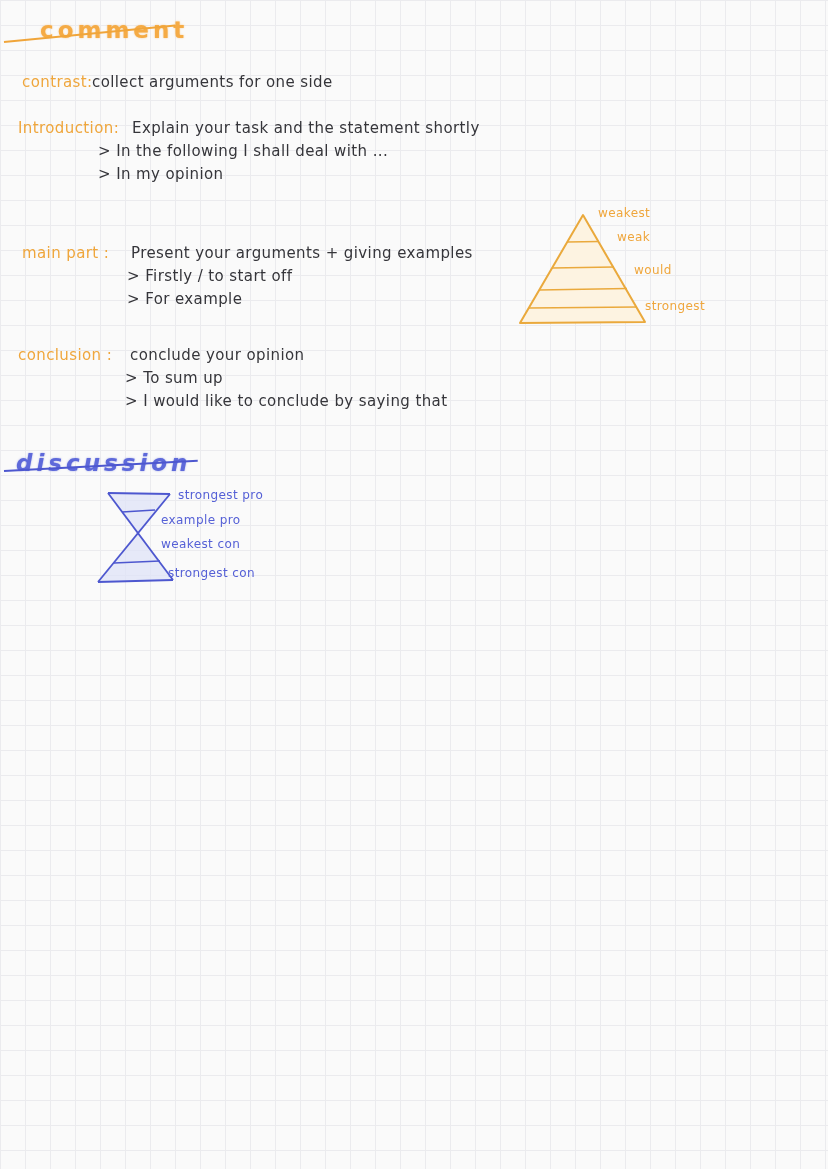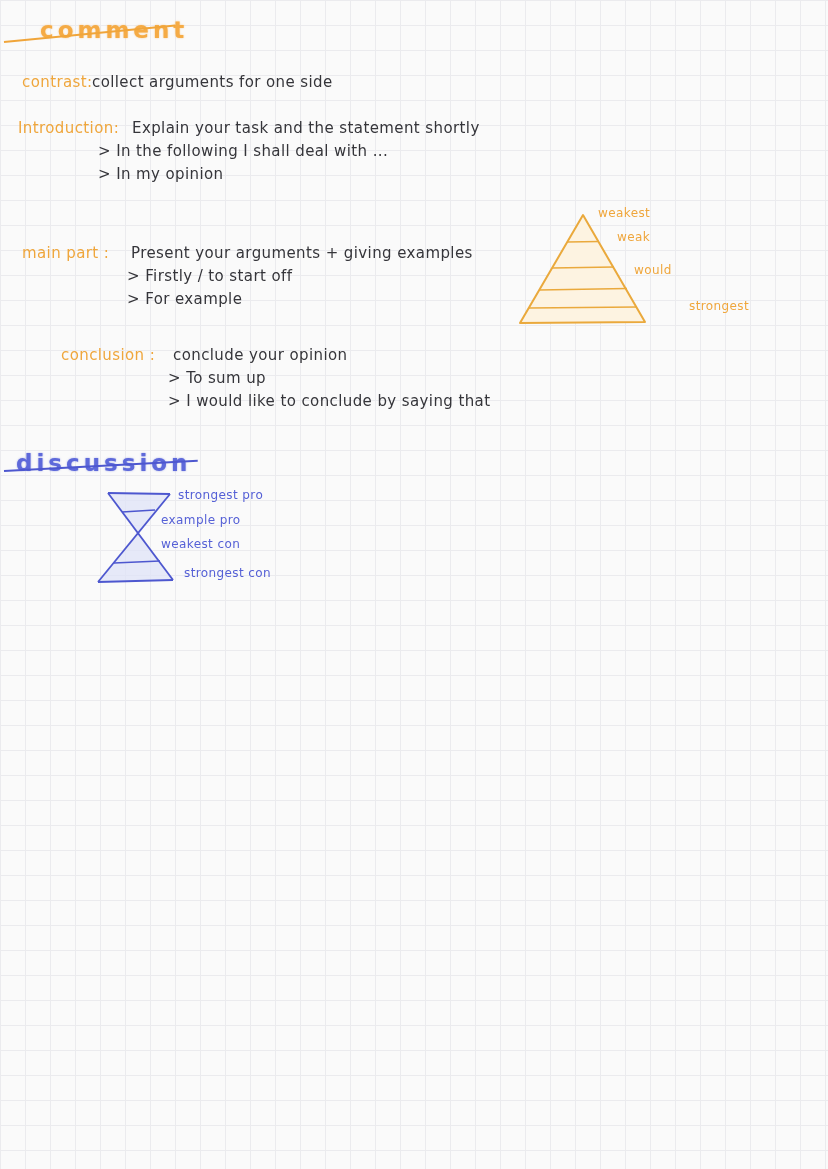--- a/index.html
+++ b/index.html
@@ -23,21 +23,21 @@
 
   
   .marker-title{
     position:absolute;
     font-weight:bold;
     font-size:23px;
     letter-spacing:4px;
     white-space:nowrap;
   }
   .marker-title.orange-marker{color:#f5ab45;text-shadow:0 0 2px rgba(245,171,69,.55);margin-left:16px;}
-  .marker-title.blue-marker{color:#5e69da;text-shadow:0 0 2px rgba(94,105,218,.55);}
+  .marker-title.blue-marker{color:#5e69da;text-shadow:0 0 2px rgba(94,105,218,.55);font-style:italic;}
   .strike{
     position:absolute;height:0;
     transform-origin:left center;
   }
   .strike.orange-line{border-top:2px solid #f0a53a;}
   .strike.blue-line{border-top:2px solid #4d57cf;}
 
   
   .section{
     position:absolute;
@@ -86,49 +86,49 @@
     <div class="bullet">&gt; In the following I shall deal with ...</div>
     <div class="bullet">&gt; In my opinion</div>
   </div>
 
   <div class="section sec-main" style="left:22px;top:230px;margin-top:12px;">
     <div><span class="label">main part :</span><span class="head-text">Present your arguments + giving examples</span></div>
     <div class="bullet">&gt; Firstly / to start off</div>
     <div class="bullet">&gt; For example</div>
   </div>
 
-  <div class="section sec-conclusion" style="left:18px;top:344px;margin-left:43px;">
+  <div class="section sec-conclusion" style="left:18px;top:344px;">
     <div><span class="label">conclusion :</span><span class="head-text">conclude your opinion</span></div>
     <div class="bullet">&gt; To sum up</div>
     <div class="bullet">&gt; I would like to conclude by saying that</div>
   </div>
 
   <svg style="left:513px;top:205px;" width="140" height="125" viewBox="0 0 140 125">
     <polygon points="70,10 132,117 7,118" fill="#fdf3e1" stroke="#eaa93c" stroke-width="2" stroke-linejoin="round"></polygon>
     <line x1="54" y1="37" x2="86" y2="36.5" stroke="#eaa93c" stroke-width="1.6"></line>
     <line x1="39" y1="63" x2="101" y2="62" stroke="#eaa93c" stroke-width="1.6"></line>
     <line x1="26" y1="85" x2="114" y2="83.5" stroke="#eaa93c" stroke-width="1.6"></line>
     <line x1="16" y1="103" x2="124" y2="102" stroke="#eaa93c" stroke-width="1.6"></line>
   </svg>
   <span class="diag-label orange" style="left:598px;top:206px;">weakest</span>
   <span class="diag-label orange" style="left:617px;top:230px;">weak</span>
   <span class="diag-label orange" style="left:634px;top:263px;">would</span>
-  <span class="diag-label orange" style="left:645px;top:299px;margin-left:44px;">strongest</span>
+  <span class="diag-label orange" style="left:645px;top:299px;">strongest</span>
 
   <div class="marker-title blue-marker" style="left:16px;top:450px;">discussion</div>
   <div class="strike blue-line" style="left:4px;top:470px;width:194px;transform:rotate(-3deg);"></div>
 
   <svg style="left:90px;top:485px;" width="100" height="105" viewBox="0 0 100 105">
     <polygon points="18,8 80,9 48,48" fill="#dfe3f7" fill-opacity="0.75" stroke="none"></polygon>
     <polygon points="48,48 83,95 8,97" fill="#dfe3f7" fill-opacity="0.75" stroke="none"></polygon>
     <line x1="18" y1="8" x2="80" y2="9" stroke="#4d57cf" stroke-width="1.8"></line>
     <line x1="18" y1="8" x2="83" y2="95" stroke="#4d57cf" stroke-width="1.8"></line>
     <line x1="80" y1="9" x2="8" y2="97" stroke="#4d57cf" stroke-width="1.8"></line>
     <line x1="8" y1="97" x2="83" y2="95" stroke="#4d57cf" stroke-width="1.8"></line>
     <line x1="32" y1="27" x2="65" y2="25" stroke="#4d57cf" stroke-width="1.4"></line>
     <line x1="24" y1="78" x2="70" y2="76" stroke="#4d57cf" stroke-width="1.4"></line>
   </svg>
   <span class="diag-label blue" style="left:178px;top:488px;">strongest pro</span>
   <span class="diag-label blue" style="left:161px;top:513px;">example pro</span>
   <span class="diag-label blue" style="left:161px;top:537px;">weakest con</span>
-  <span class="diag-label blue" style="left:184px;top:566px;text-align:right;">strongest con</span>
+  <span class="diag-label blue" style="left:168px;top:566px;text-align:right;">strongest con</span>
 
 </div>
 
 </body></html>

